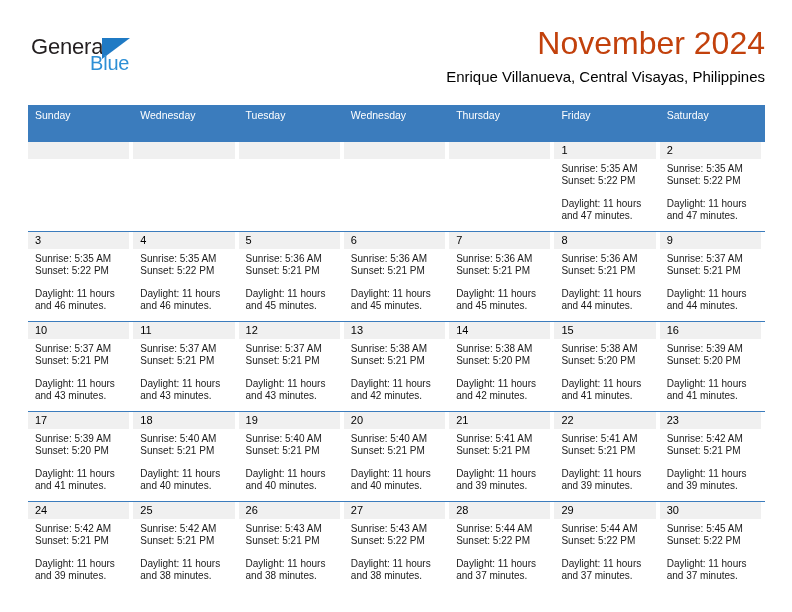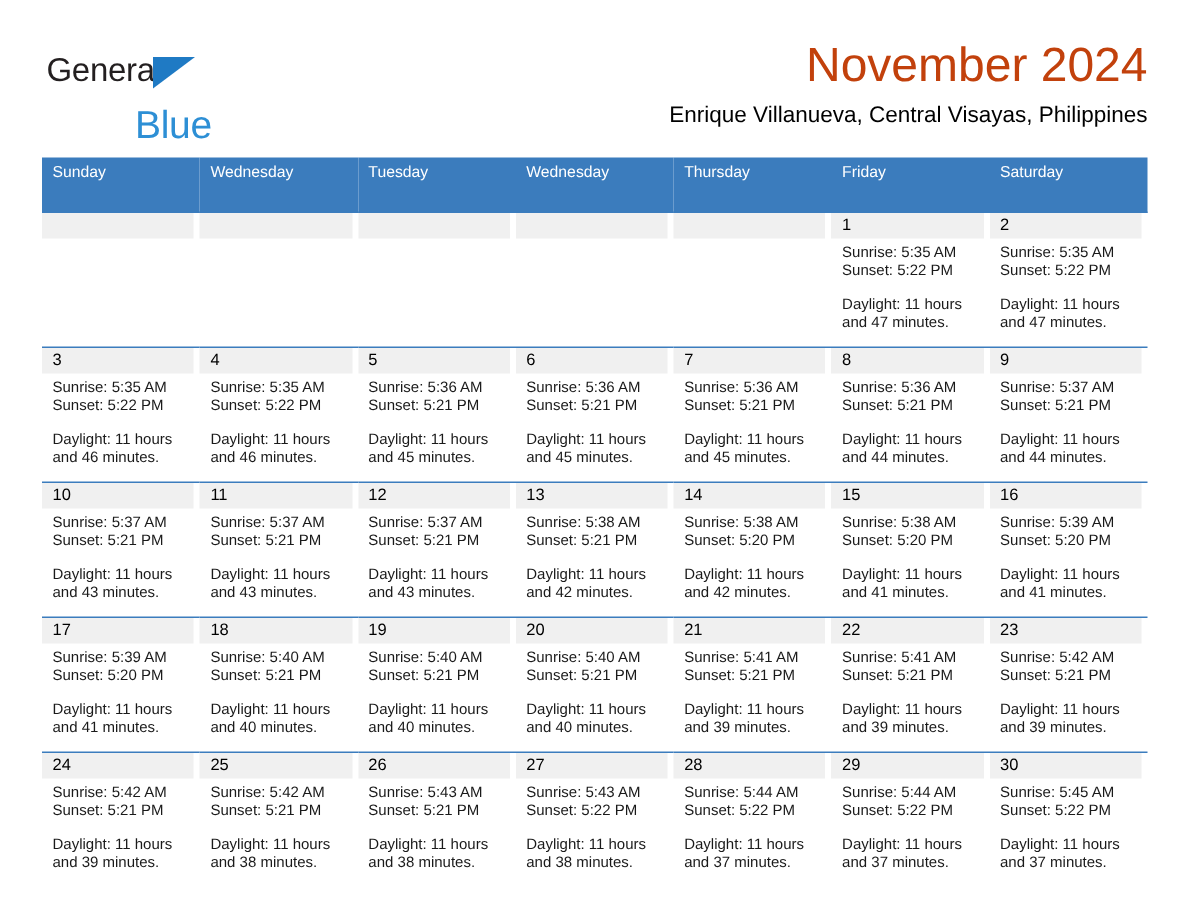--- a/index.html
+++ b/index.html
@@ -50,22 +50,22 @@
     left: 71px;
     top: 4px;
     width: 0;
     height: 0;
     border-left: 28px solid #1f7ac4;
     border-bottom: 21px solid transparent;
   }
   .logo-blue {
     position: absolute;
     left: 59px;
-    top: 34px;
-    font-size: 26px;
+    top: 18px;
+    font-size: 20px;
     letter-spacing: -0.2px;
     color: #2d8fd5;
   }
 
   .title-block {
     position: absolute;
     right: 0;
     top: 0;
     text-align: right;
     width: 540px;

